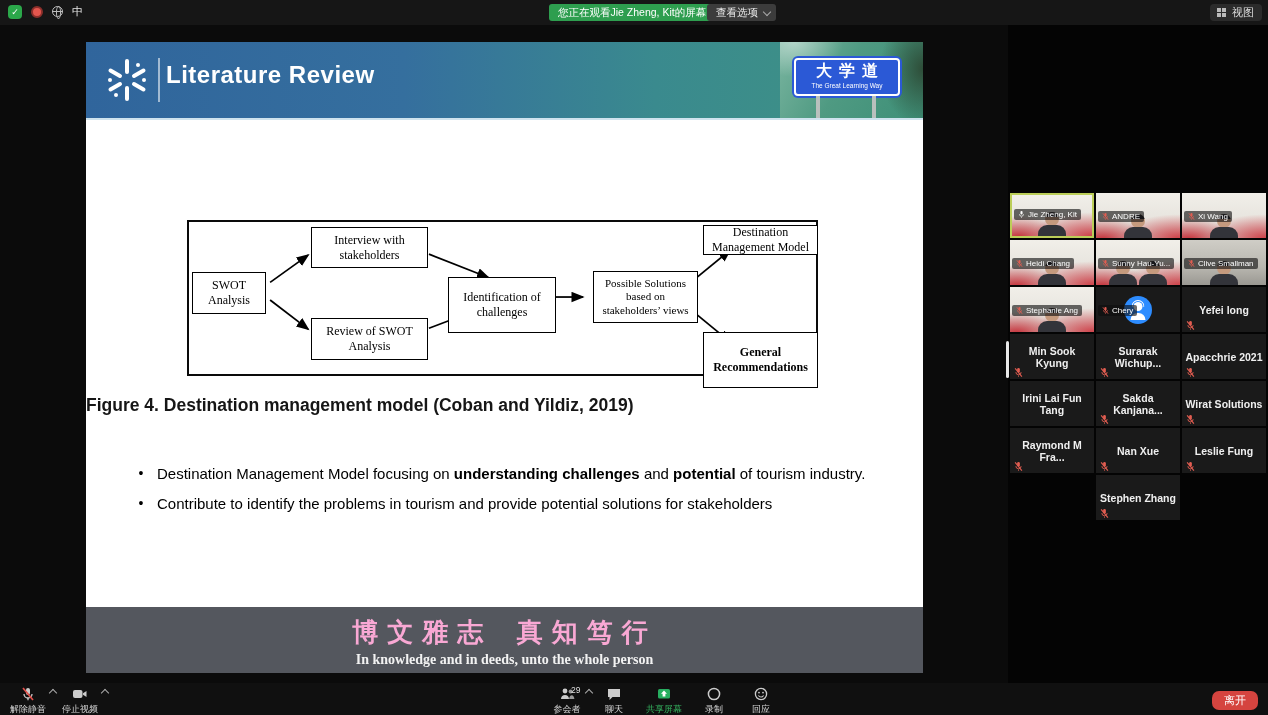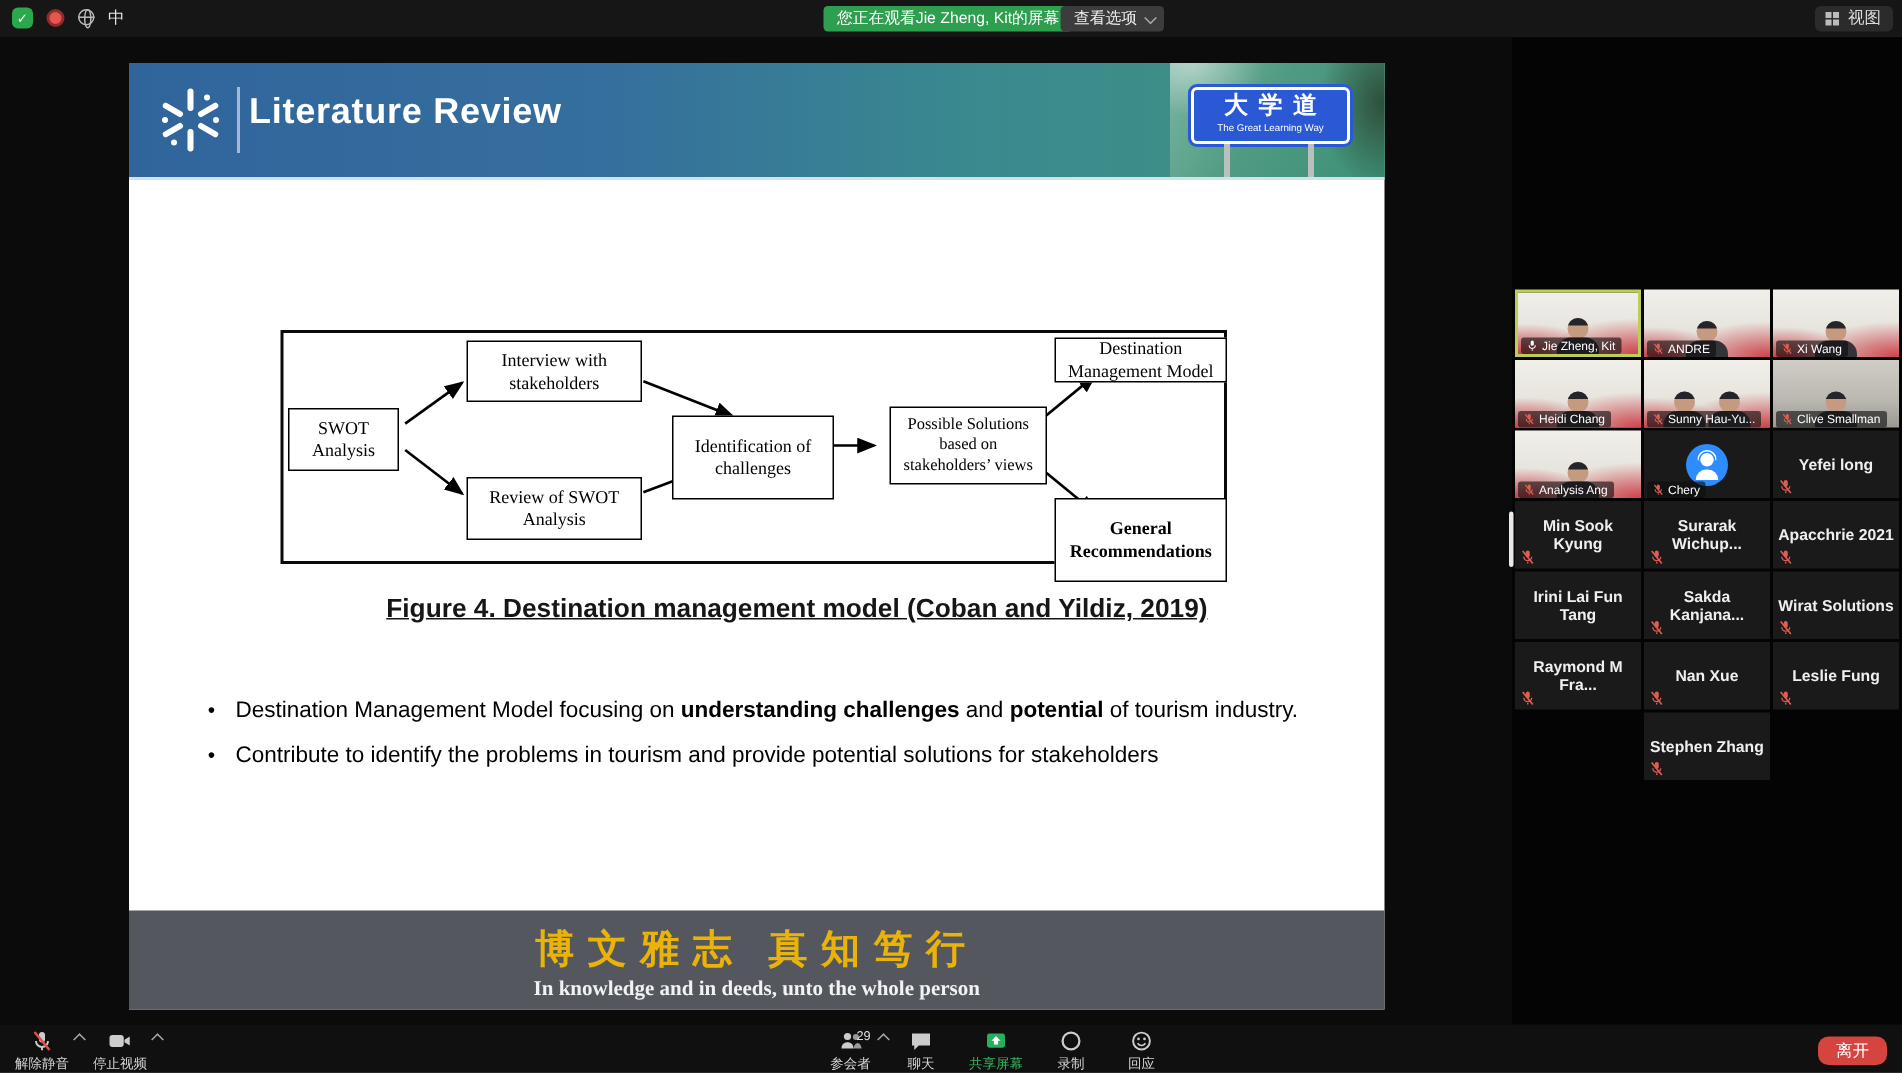--- a/index.html
+++ b/index.html
@@ -59,30 +59,30 @@
   .sign-post.p1 { left:36px; } .sign-post.p2 { left:92px; }
 
   
   .diagram { position:absolute; left:101px; top:178px; width:631px; height:156px; border:2px solid #0a0a0a; background:#fff; }
   .dnode { position:absolute; border:1.6px solid #000; background:#fff; display:flex; align-items:center;
            justify-content:center; text-align:center; font-family:"Liberation Serif", serif; font-size:12px;
            line-height:1.22; color:#000; padding:1px 3px; }
   .dnode.small { font-size:11px; }
   .arrows { position:absolute; left:0; top:0; width:100%; height:100%; }
 
-  .fig-caption { position:absolute; left:0; top:353px; width:719px; text-align:right; color:#161616;
-                 font-size:17.5px; font-weight:700;text-decoration:underline; }
+  .fig-caption { position:absolute; left:0; top:353px; width:719px; text-align:left; color:#161616;
+                 font-size:17.5px; font-weight:700; }
 
   .bullets { position:absolute; left:50px; top:423px; width:780px; }
   .bullet-row { display:flex; gap:11px; margin-bottom:13px; font-size:15px; color:#000; }
   .bullet-dot { width:10px; text-align:center; font-size:14px; }
   .b-bold { font-weight:700; }
 
   .slide-footer { position:absolute; left:0; top:565px; width:837px; height:66px; background:#54575e; text-align:center; }
-  .foot-cn { font-family:Liberation Serif, serif; color:#eab308; font-size:26px; font-weight:600;
+  .foot-cn { font-family:Liberation Mono, monospace; color:#f9a8d4; font-size:26px; font-weight:600;
              letter-spacing:9px; margin-top:8px; }
   .foot-en { font-family:"Liberation Serif", serif; color:#f2f2f2; font-size:14px; font-weight:700; margin-top:2px; }
 
   
   .gallery { position:absolute; left:1008px; top:25px; width:260px; height:658px; background:#040404; }
   .tiles { position:absolute; left:0; top:168px; width:260px; display:flex; flex-wrap:wrap;
            justify-content:center; gap:2px; }
   .tile { position:relative; width:84px; height:45px; background:#1a1a1a; overflow:hidden; cursor:pointer; }
   .tile.active { border:2px solid #bcce58; }
   .tile.video { background:
@@ -91,21 +91,21 @@
       linear-gradient(180deg,#f1efe9 0%,#e7e4de 60%,#d9d5d0 100%); }
   .tile.video[data-variant="office"] { background:linear-gradient(180deg,#cfcdc6 0%,#b9b7b0 60%,#9a9892 100%); }
   .person { position:absolute; bottom:0; left:50%; transform:translateX(-50%); width:36px; height:24px; }
   .person .head { position:absolute; left:50%; transform:translateX(-50%); top:0; width:14px; height:14px;
                   border-radius:50%; background:#c59a7e; overflow:hidden; }
   .person .head::before { content:""; position:absolute; left:-1px; top:-2px; width:16px; height:7px;
                   border-radius:50% 50% 0 0; background:#24242a; }
   .person .torso { position:absolute; left:50%; transform:translateX(-50%); bottom:0; width:28px; height:11px;
                   border-radius:9px 9px 0 0; background:#33343a; }
   .tile .person.pA { left:32%; } .tile .person.pB { left:68%; }
-  .vid-label { position:absolute; left:2px; bottom:0; max-width:95%; display:flex; align-items:center; gap:3px;
+  .vid-label { position:absolute; left:2px; bottom:16px; max-width:95%; display:flex; align-items:center; gap:3px;
                background:rgba(15,15,15,.62); border-radius:2px; padding:1px 4px; color:#fff; font-size:8px;
                white-space:nowrap; overflow:hidden;text-align:center; }
   .center-name { position:absolute; left:0; top:0; width:100%; height:100%; display:flex; align-items:center;
                  justify-content:center; color:#efefef; font-size:10.5px; font-weight:700; text-align:center; padding:0 3px; }
   .tile-mic { position:absolute; left:4px; bottom:4px; width:9px; height:11px; }
   .avatar-wrap { position:absolute; left:50%; top:50%; transform:translate(-50%,-50%); width:28px; height:28px;
                  border-radius:50%; background:#2D8CFF; }
   .avatar-wrap .a-head { position:absolute; left:50%; transform:translateX(-50%); top:6px; width:9px; height:9px;
                  border-radius:50%; background:#fff; }
   .avatar-wrap .a-torso { position:absolute; left:50%; transform:translateX(-50%); bottom:4px; width:15px; height:7px;
@@ -330,21 +330,21 @@
             <div class="head"></div>
             <div class="torso"></div>
           </div>
           <div class="vid-label">
             <span style="width: 7px; height: 9px; display: inline-block; flex: 0 0 auto;"><svg viewBox="0 0 12 14" width="100%" height="100%">
                 <rect x="4.2" y="1" width="3.6" height="6" rx="1.8" fill="#e25d51"></rect>
                 <path d="M2.5 6.5a3.5 3.5 0 0 0 7 0" stroke="#e25d51" fill="none" stroke-width="1.2"></path>
                 <line x1="6" y1="11" x2="6" y2="12.6" stroke="#e25d51" stroke-width="1.2"></line>
                 <line x1="1.5" y1="1.5" x2="10.5" y2="12.5" stroke="#e25d51" stroke-width="1.5"></line>
               </svg></span>
-            <span>Analysis Ang</span>
+            <span>Stephanie Ang</span>
           </div>
         </div>
         <div class="tile avatar">
           <div class="avatar-wrap">
             <div class="a-headset"></div>
             <div class="a-head"></div>
             <div class="a-torso"></div>
           </div>
                      <div class="vid-label">
             <span style="width:7px;height:9px;display:inline-block;flex:none;"><svg viewBox="0 0 12 14" width="100%" height="100%">

